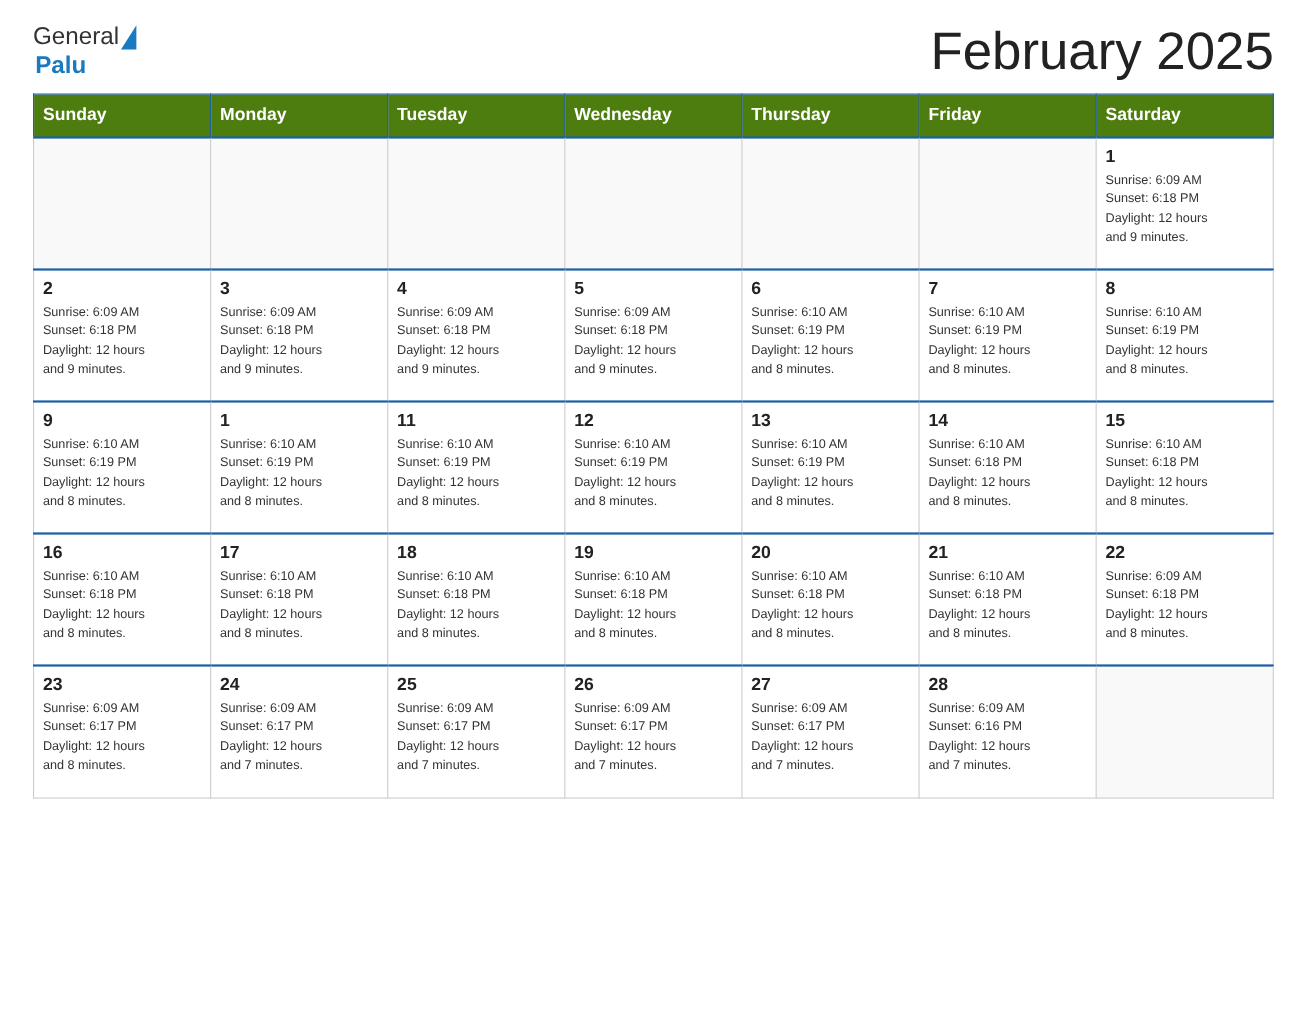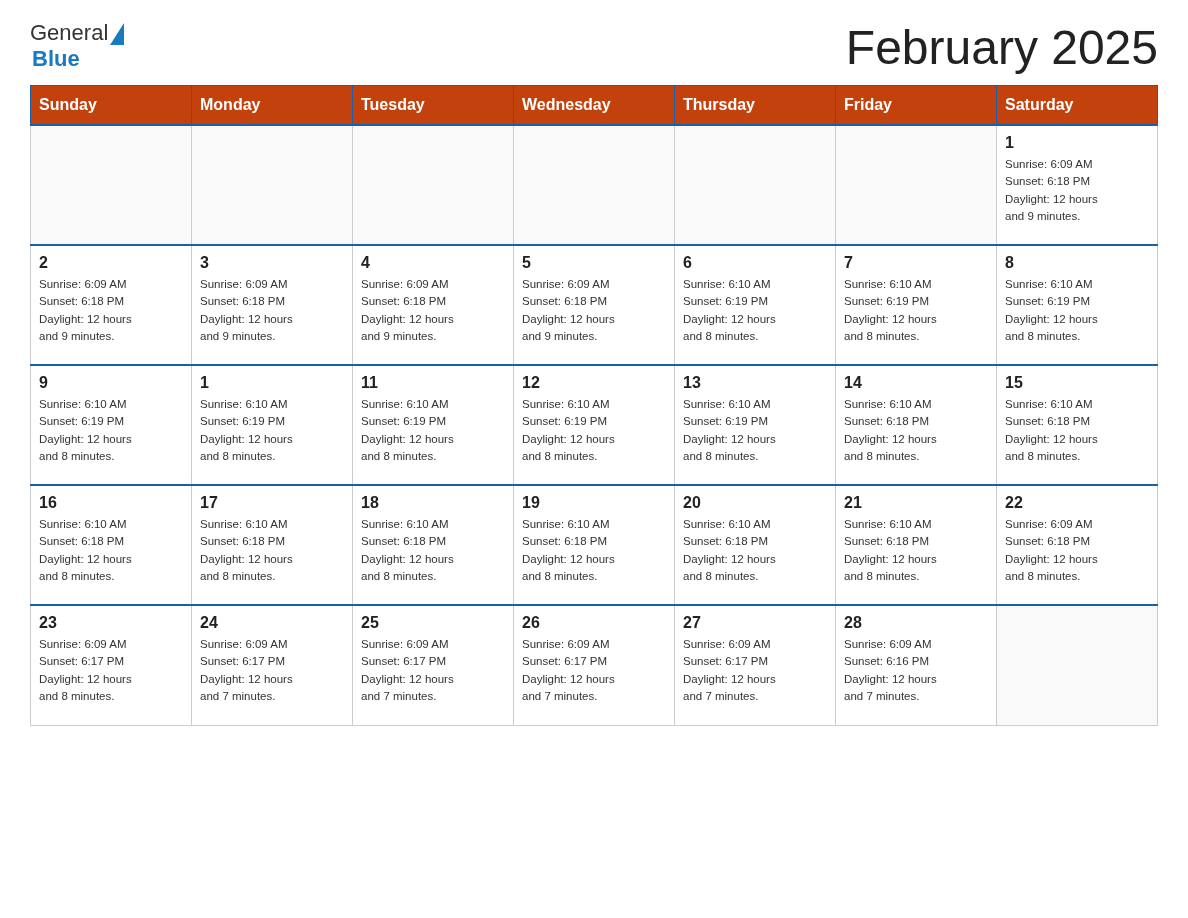--- a/index.html
+++ b/index.html
@@ -57,21 +57,21 @@
       font-size: 20px;
       color: #444;
       margin-top: 2px;
     }
     .calendar {
       width: 100%;
       border-collapse: collapse;
       margin-top: 10px;
     }
     .calendar th {
-      background-color: #c2410c;
+      background-color: #4d7c0f;
       color: #fff;
       padding: 10px 8px;
       font-size: 16px;
       font-weight: bold;
       text-align: left;
       border: 1px solid #1a5fa8;
     }
     .calendar td {
       border: 1px solid #ccc;
       vertical-align: top;
@@ -100,21 +100,21 @@
   </style>
 </head>
 <body>
 
 <div class="header">
   <div class="logo">
     <div class="logo-top">
       <span class="logo-general">General</span>
       <div class="logo-triangle"></div>
     </div>
-    <span class="logo-blue">Blue</span>
+    <span class="logo-blue">Palu</span>
   </div>
   <div class="title-block">
     <div class="calendar-title">February 2025</div>
   </div>
 </div>
 
 <table class="calendar">
   <thead>
     <tr>
     <th>Sunday</th>

